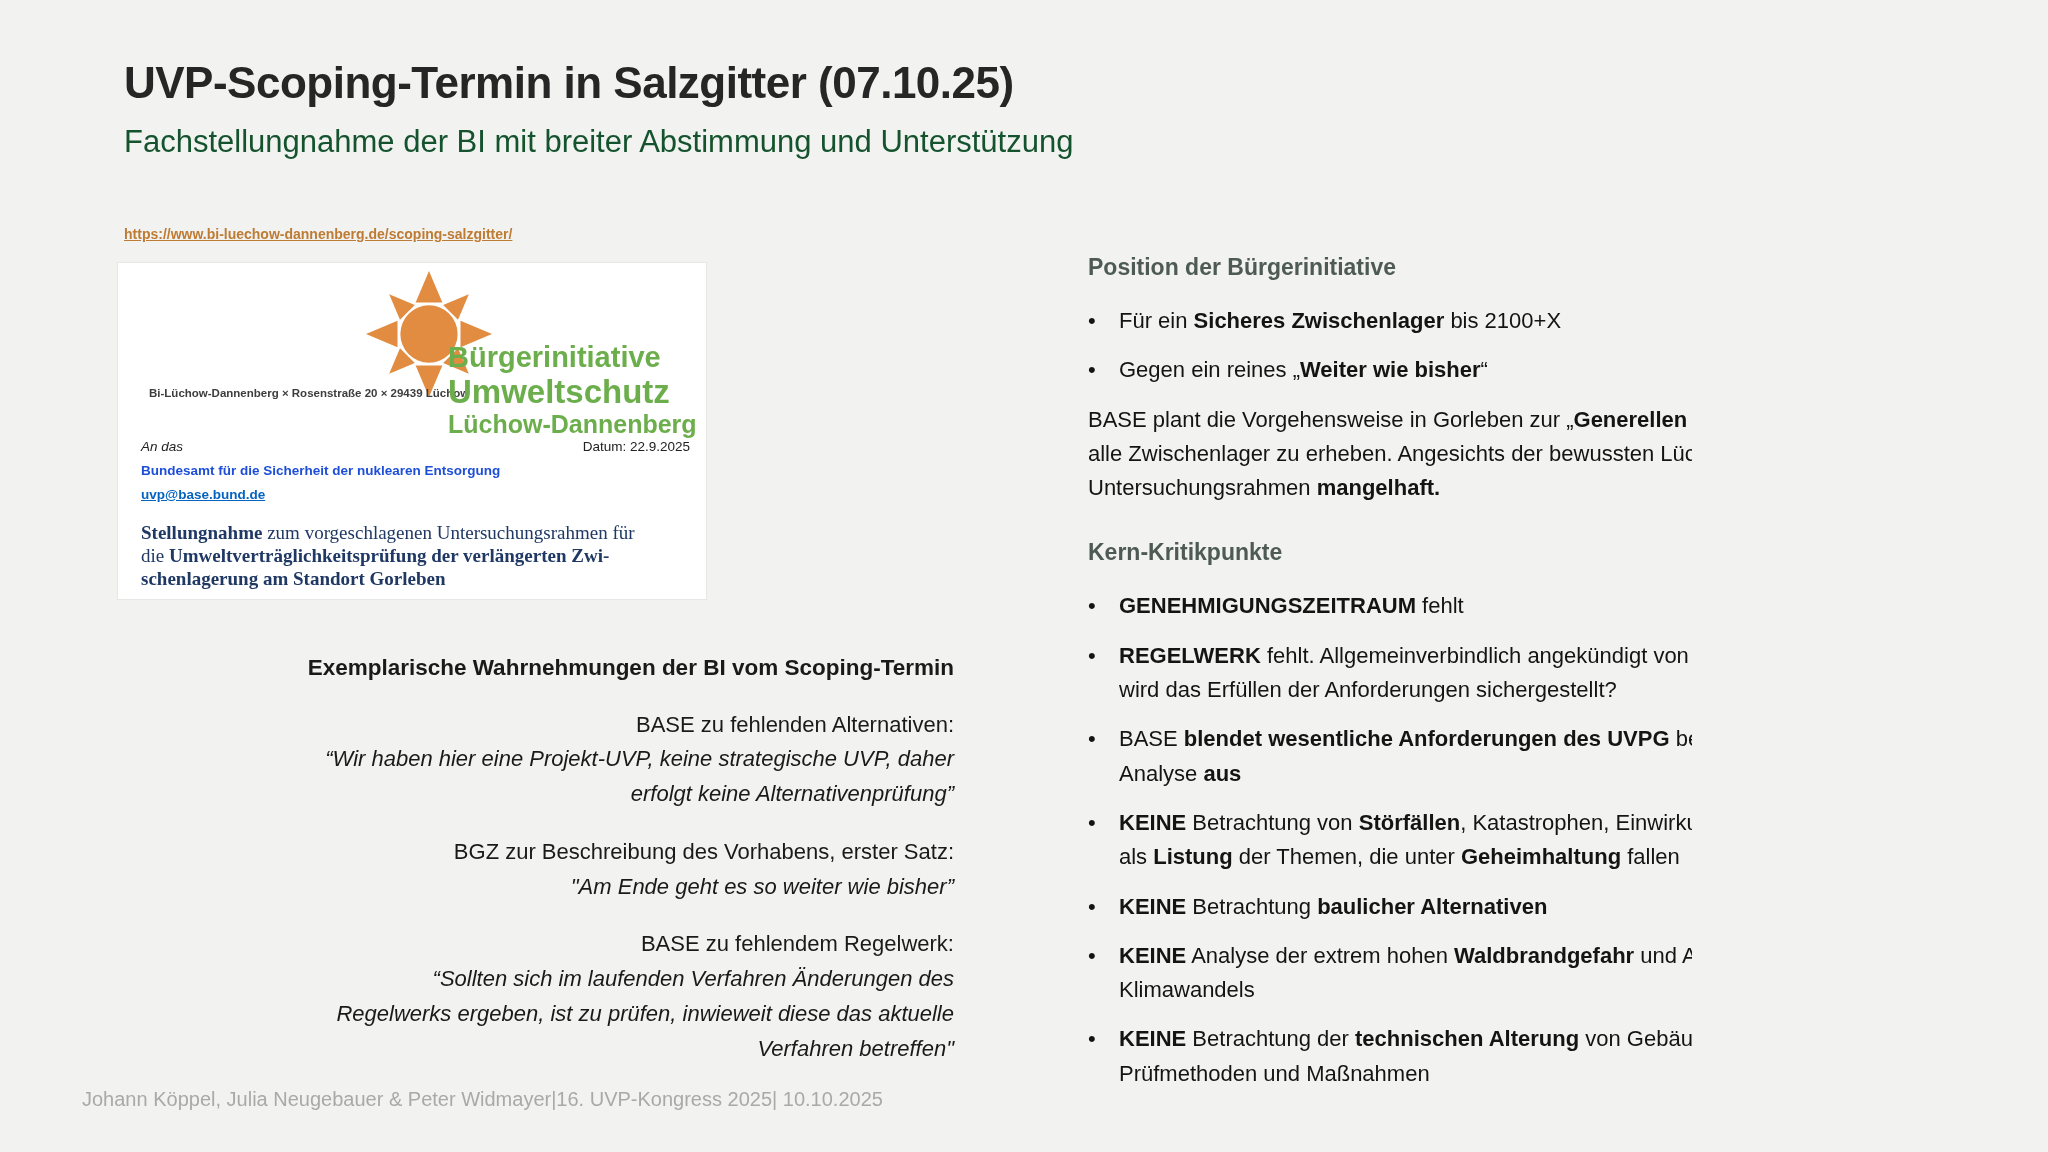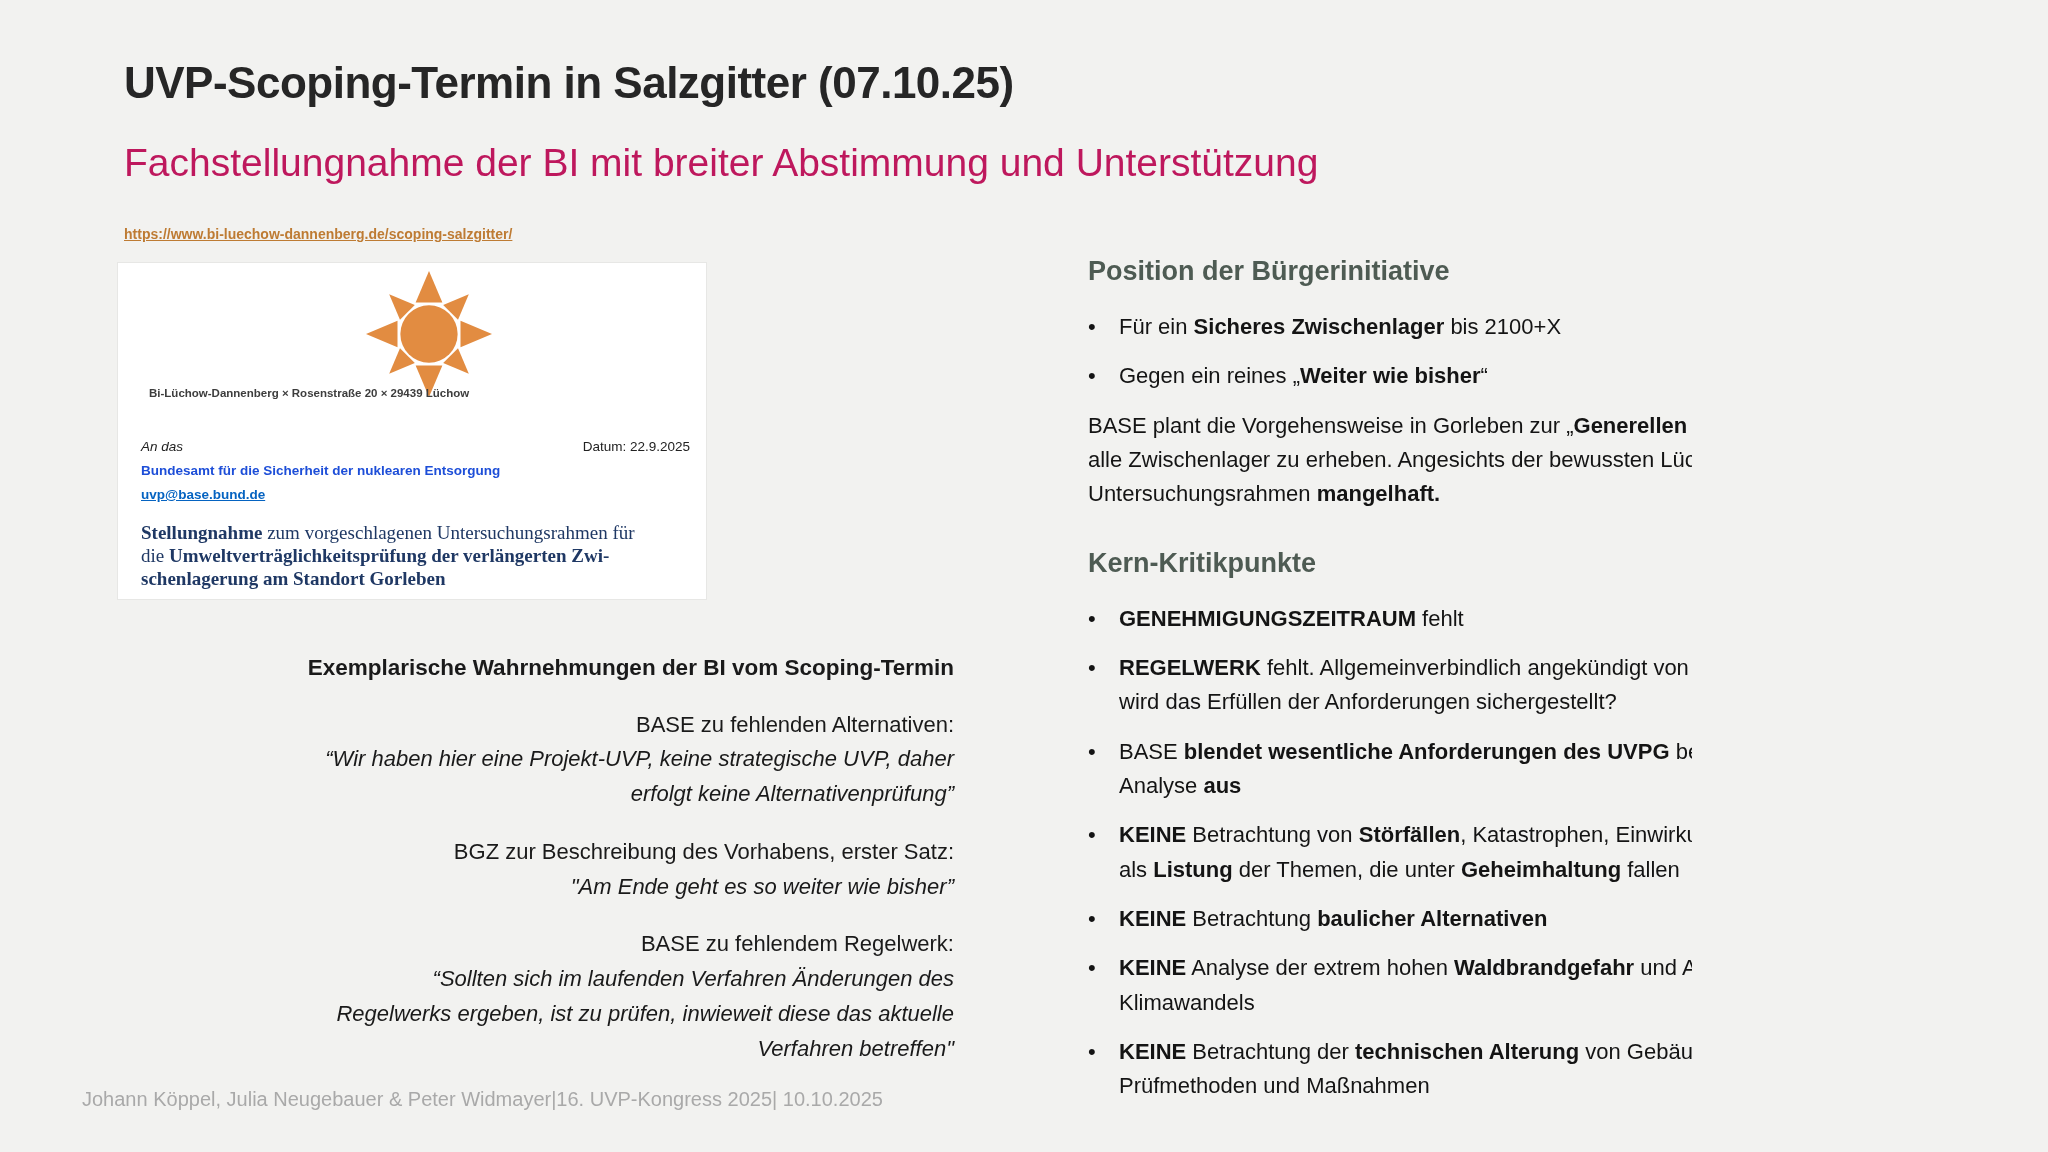--- a/index.html
+++ b/index.html
@@ -1,20 +1,20 @@
 <!DOCTYPE html>
 <html><head>
 <meta charset="utf-8">
 <style>
   html,body{margin:0;padding:0;background:#F2F2F0;}
   .slide{position:relative;width:1692px;height:1152px;background:#F2F2F0;
          font-family:"Liberation Sans",sans-serif;color:#1a1a1a;overflow:hidden;}
 
   .title{position:absolute;left:124px;top:58px;font-size:44px;font-weight:700;color:#262626;letter-spacing:-0.5px;}
-  .subtitle{position:absolute;left:124px;top:141px;font-size:39px;font-weight:400;color:#be185d;}
+  .subtitle{position:absolute;left:124px;top:124px;font-size:31px;font-weight:400;color:#14532d;}
   .link{position:absolute;left:124px;top:226px;font-size:14px;color:#BE7B33;text-decoration:underline;font-weight:700;}
 
   
   .letter{position:absolute;left:117px;top:262px;width:590px;height:338px;background:#ffffff;border:1px solid #e7e7e5;box-sizing:border-box;}
   .sun{position:absolute;left:248px;top:4px;width:126px;height:134px;}
   .logo-text{position:absolute;left:330px;top:80px;color:#6CAE4C;font-weight:700;line-height:1;z-index:2;}
   .lt1{font-size:29px;}
   .lt2{font-size:33px;margin-top:3px;}
   .lt3{font-size:25px;margin-top:4px;}
   .sender{position:absolute;left:23px;top:124px;font-size:11.5px;font-weight:700;color:#3d3d3d;padding-left:8px;}
@@ -30,21 +30,21 @@
   .left-col{position:absolute;left:124px;top:650px;width:830px;font-size:22px;line-height:1.58;color:#1a1a1a;text-align:right;}
   .left-heading{font-size:22.5px;font-weight:700;margin-bottom:22px;}
   .quote-group{margin-bottom:23px;}
   .q-label{font-weight:400;}
   .q-quote{font-style:italic;}
 
   .footer{position:absolute;left:82px;top:1088px;font-size:20px;color:#A9A9A9;}
 
   
   .right-col{position:absolute;left:1088px;top:250px;width:855px;font-size:22px;line-height:1.56;color:#141414;}
-  .r-heading{font-size:27px;font-weight:700;color:#4E5B53;margin-bottom:18px;}
+  .r-heading{font-size:23px;font-weight:700;color:#4E5B53;margin-bottom:18px;}
   .bullet{display:flex;margin-bottom:15px;}
   .marker{flex:0 0 31px;width:31px;}
   .btext{flex:1;}
   .r-par{margin:6px 0 30px 0;}
   .critique{margin-top:14px;}
   b{font-weight:700;}
 </style>
 </head>
 <body>
 
@@ -64,20 +64,25 @@
           <polygon points="66,0 52,33 80,33" transform="rotate(90 66 66)"></polygon>
           <polygon points="66,0 52,33 80,33" transform="rotate(180 66 66)"></polygon>
           <polygon points="66,0 52,33 80,33" transform="rotate(270 66 66)"></polygon>
           <polygon points="66,7 55,34 77,34" transform="rotate(45 66 66)"></polygon>
           <polygon points="66,7 55,34 77,34" transform="rotate(135 66 66)"></polygon>
           <polygon points="66,7 55,34 77,34" transform="rotate(225 66 66)"></polygon>
           <polygon points="66,7 55,34 77,34" transform="rotate(315 66 66)"></polygon>
         </g>
       </g>
     </svg>
+    <div class="logo-text">
+      <div class="lt1">Bürgerinitiative</div>
+      <div class="lt2">Umweltschutz</div>
+      <div class="lt3">Lüchow-Dannenberg</div>
+    </div>
     <div class="sender">Bi-Lüchow-Dannenberg × Rosenstraße 20 × 29439 Lüchow</div>
     <div class="an-das">An das</div>
     <div class="date">Datum: 22.9.2025</div>
     <div class="recipient">Bundesamt für die Sicherheit der nuklearen Entsorgung</div>
     <a class="email" href="#">uvp@base.bund.de</a>
     <div class="subject">
         <div class="subject-line"><b>Stellungnahme</b> zum vorgeschlagenen Untersuchungsrahmen für</div>
         <div class="subject-line">die <b>Umweltverträglichkeitsprüfung der verlängerten Zwi-</b></div>
         <div class="subject-line"><b>schenlagerung am Standort Gorleben</b></div>
       </div>

